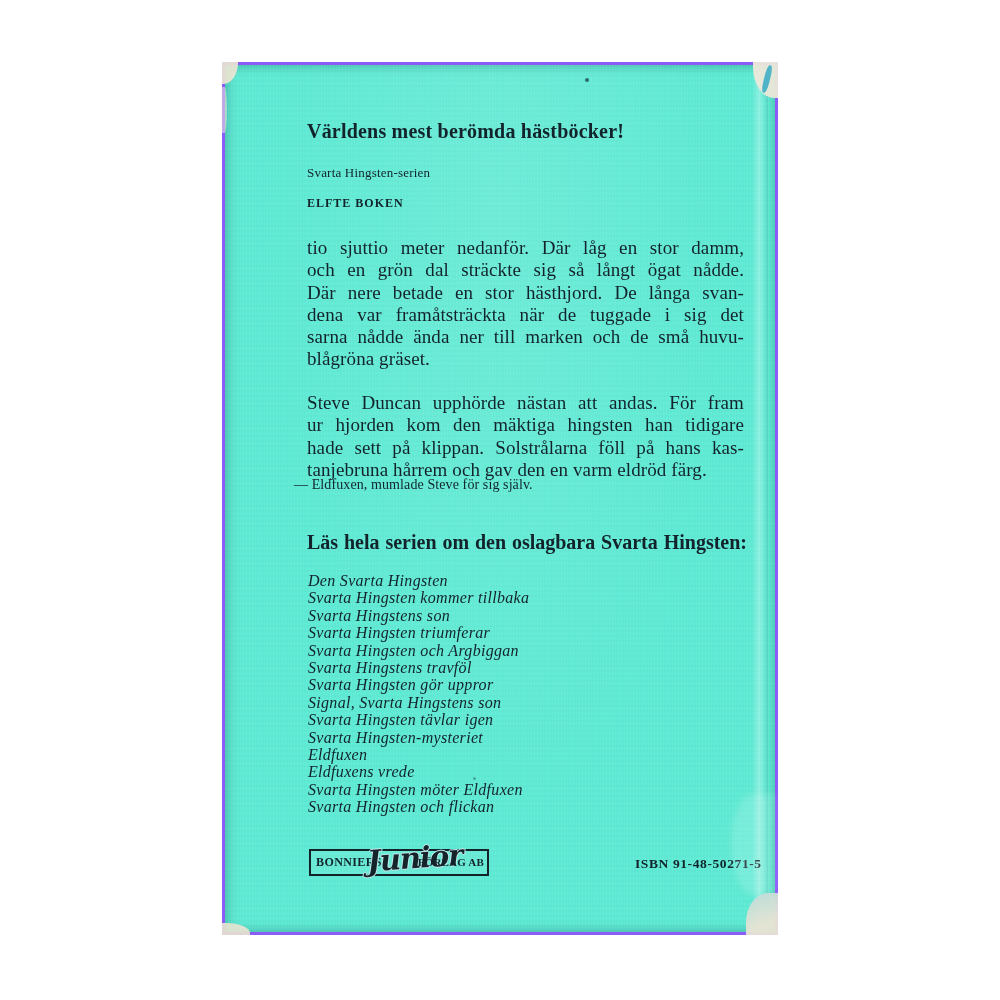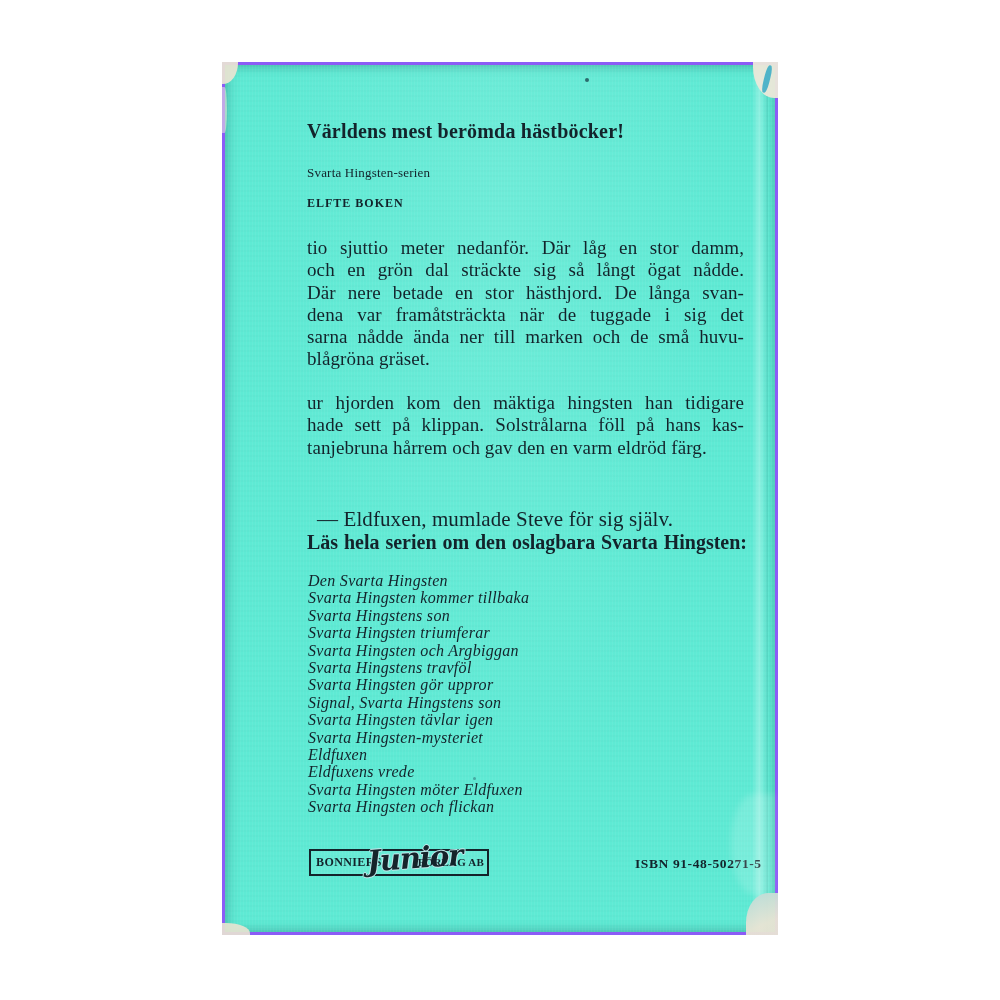--- a/index.html
+++ b/index.html
@@ -30,21 +30,21 @@
   .ink{color:#13232b;}
   .abs{position:absolute;}
   .tagline{left:82px;top:55px;font-size:20px;font-weight:bold;letter-spacing:.2px;}
   .series-title{left:82px;top:100px;font-size:13px;font-weight:normal;letter-spacing:.2px;}
   .edition{left:82px;top:131px;font-size:12px;font-weight:bold;letter-spacing:1px;text-align:right;}
   .para{left:82px;width:437px;font-size:19px;line-height:22.3px;letter-spacing:.1px;}
   .p1{top:172px;}
   .p2{top:327px;}
   .para .ln{text-align:justify;text-align-last:justify;white-space:nowrap;}
   .para .ln.last{text-align-last:left;white-space:normal;}
-  .quote{left:92px;top:412px;font-size:21px;letter-spacing:.1px;margin-top:30px;}
+  .quote{left:69px;top:412px;font-size:14px;letter-spacing:.1px;}
   .list-heading{left:82px;top:466px;width:440px;font-size:20px;font-weight:bold;
     text-align:justify;text-align-last:justify;white-space:nowrap;}
   .booklist{left:83px;top:507px;font-size:16px;font-style:italic;line-height:17.4px;letter-spacing:.3px;}
   .logo-box{
     left:84px;top:784px;width:176px;height:23px;
     border:2px solid #14232a;background:rgba(255,255,255,.06);
   }
   .logo-bonniers{position:absolute;left:5px;top:4px;font-size:12px;font-weight:bold;letter-spacing:.4px;text-align:center;}
   .logo-junior{
     position:absolute;left:56px;top:-10px;
@@ -82,20 +82,21 @@
   <div class="abs ink para p1">
     <div class="ln">tio sjuttio meter nedanför. Där låg en stor damm,</div>
     <div class="ln">och en grön dal sträckte sig så långt ögat nådde.</div>
     <div class="ln">Där nere betade en stor hästhjord. De långa svan-</div>
     <div class="ln">dena var framåtsträckta när de tuggade i sig det</div>
     <div class="ln">sarna nådde ända ner till marken och de små huvu-</div>
     <div class="ln last">blågröna gräset.</div>
   </div>
 
   <div class="abs ink para p2">
+    <div class="ln">Steve Duncan upphörde nästan att andas. För fram</div>
     <div class="ln">ur hjorden kom den mäktiga hingsten han tidigare</div>
     <div class="ln">hade sett på klippan. Solstrålarna föll på hans kas-</div>
     <div class="ln last">tanjebruna hårrem och gav den en varm eldröd färg.</div>
   </div>
 
   <div class="abs ink quote">— Eldfuxen, mumlade Steve för sig själv.</div>
 
   <div class="abs ink list-heading">Läs hela serien om den oslagbara Svarta Hingsten:</div>
 
   <div class="abs ink booklist">

